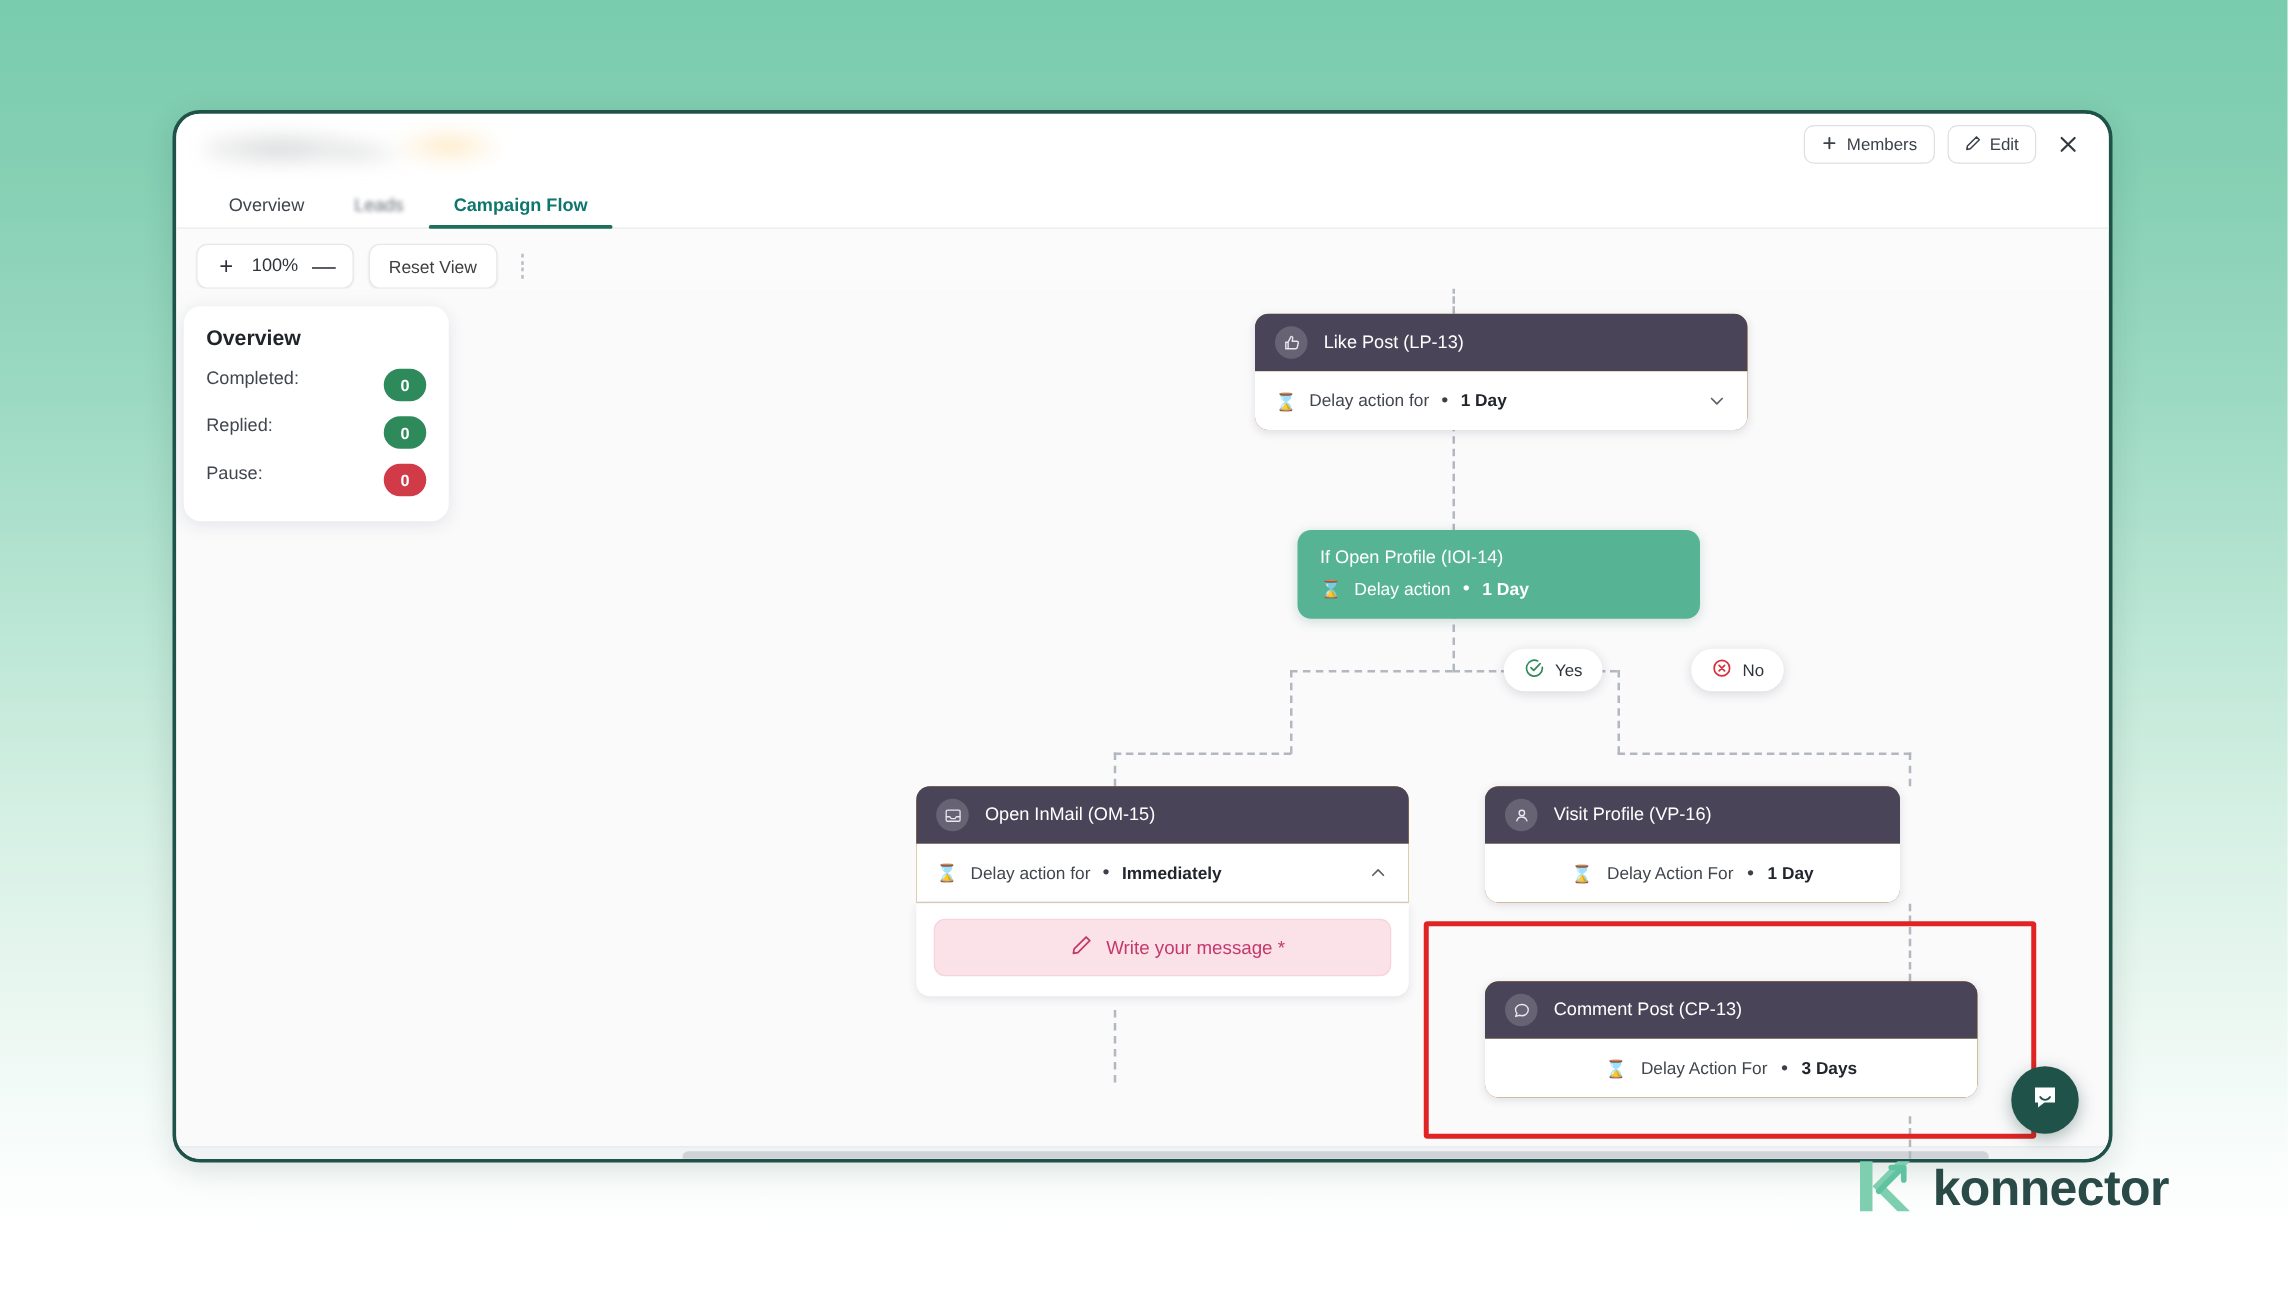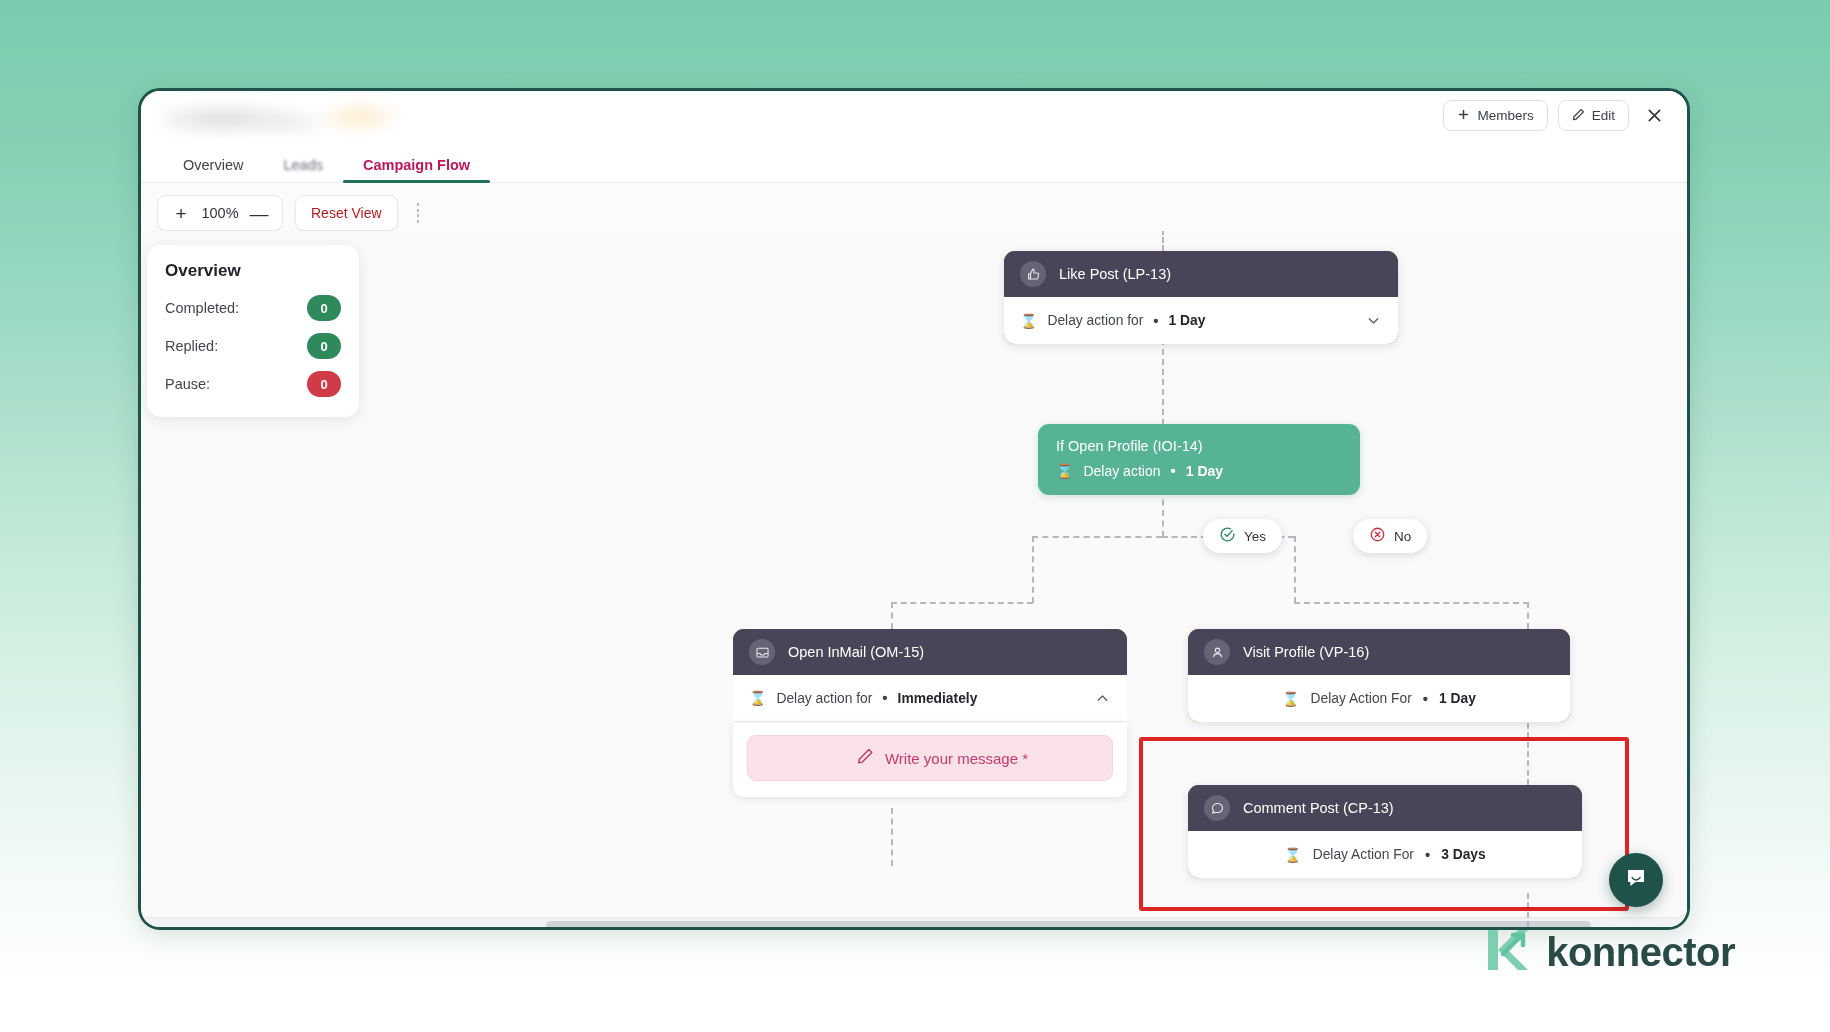--- a/index.html
+++ b/index.html
@@ -70,21 +70,21 @@
     border-bottom: 1px solid #e8eaed;
     background: #fff;
   }
   .tab {
     position: relative;
     padding: 0 20px 9px 20px;
     font-size: 14.5px; color: #3f454d;
     cursor: pointer; white-space: nowrap;
   }
   .tab.blurred { color: #6a7079; filter: blur(1.6px); }
-  .tab.active { color: #be185d; font-weight: 700; }
+  .tab.active { color: #0f766e; font-weight: 700; }
   .tab.active::after {
     content: ""; position: absolute;
     left: 0; right: 0; bottom: -1px; height: 3px;
     background: #1f6f5a; border-radius: 2px;
   }
 
   
   .toolbar {
     display: flex; align-items: center; gap: 12px;
     padding: 12px 0 0 16px;
@@ -100,21 +100,21 @@
   .zoom-btn {
     width: 22px; height: 22px; display: inline-flex;
     align-items: center; justify-content: center;
     font-size: 19px; color: #2f343b; cursor: pointer; line-height: 1;
   }
   .zoom-level { font-size: 14.5px; color: #2f343b; min-width: 44px; text-align: center; }
   .reset-view {
     height: 36px; padding: 0 15px;
     display: inline-flex; align-items: center;
     background: #fff; border: 1px solid #e6e8eb; border-radius: 9px;
-    color: #b91c1c; font-size: 14px; cursor: pointer;
+    color: #404040; font-size: 14px; cursor: pointer;
     box-shadow: 0 1px 2px rgba(0,0,0,.05);
   }
   .kebab {
     width: 16px; height: 26px; display: flex; flex-direction: column;
     align-items: center; justify-content: space-between; cursor: pointer;
     padding: 3px 0;
   }
   .kebab i { display:block; width: 2px; height: 3px; background: #b9bec5; }
 
   
@@ -129,21 +129,21 @@
   .overview-card {
     position: absolute; left: 6px; top: 14px;
     width: 212px;
     background: #fff; border-radius: 14px;
     box-shadow: 0 3px 14px rgba(30,40,55,.10);
     padding: 16px 18px 20px 18px;
     z-index: 5;
   }
   .overview-title { font-size: 17px; font-weight: 700; color: #20242a; margin-bottom: 14px; }
   .ov-row {
-    display: flex; align-items: center; justify-content: space-between;
+    display: flex; justify-content: space-between;
     margin-bottom: 12px;
   }
   .ov-row:last-child { margin-bottom: 0; }
   .ov-label { font-size: 14.5px; color: #41464e; }
   .ov-pill {
     min-width: 34px; height: 26px; border-radius: 13px;
     display: inline-flex; align-items: center; justify-content: center;
     color: #fff; font-size: 13px; font-weight: 600;
   }
 
@@ -448,21 +448,21 @@
       <div class="msg-btn">
         <span>
           <svg width="17" height="17" viewBox="0 0 18 18" fill="none" stroke="#c4396b" stroke-width="1.5" stroke-linejoin="round">
             <path d="M12.6 1.7l3.1 3.1L5.6 14.9l-3.8.7.7-3.8z"></path>
           </svg>
         </span>
         <span>Write your message *</span>
       </div>
     </div>
 
-    <div class="node" style="left:1047px; top:398px; width:382px;text-align:right;">
+    <div class="node" style="left:1047px; top:398px; width:332px;text-align:right;">
       <div class="node-head">
         <span class="node-avatar">
           <svg width="15" height="15" viewBox="0 0 20 20" fill="none" stroke="#e8e6ef" stroke-width="1.5" stroke-linecap="round">
             <circle cx="10" cy="7.1" r="2.9"></circle>
             <path d="M4.6 15.6c.7-2.6 2.8-4.1 5.4-4.1s4.7 1.5 5.4 4.1"></path>
           </svg>
         </span>
         <span>Visit Profile (VP-16)</span>
       </div>
       <div class="node-body centered">

